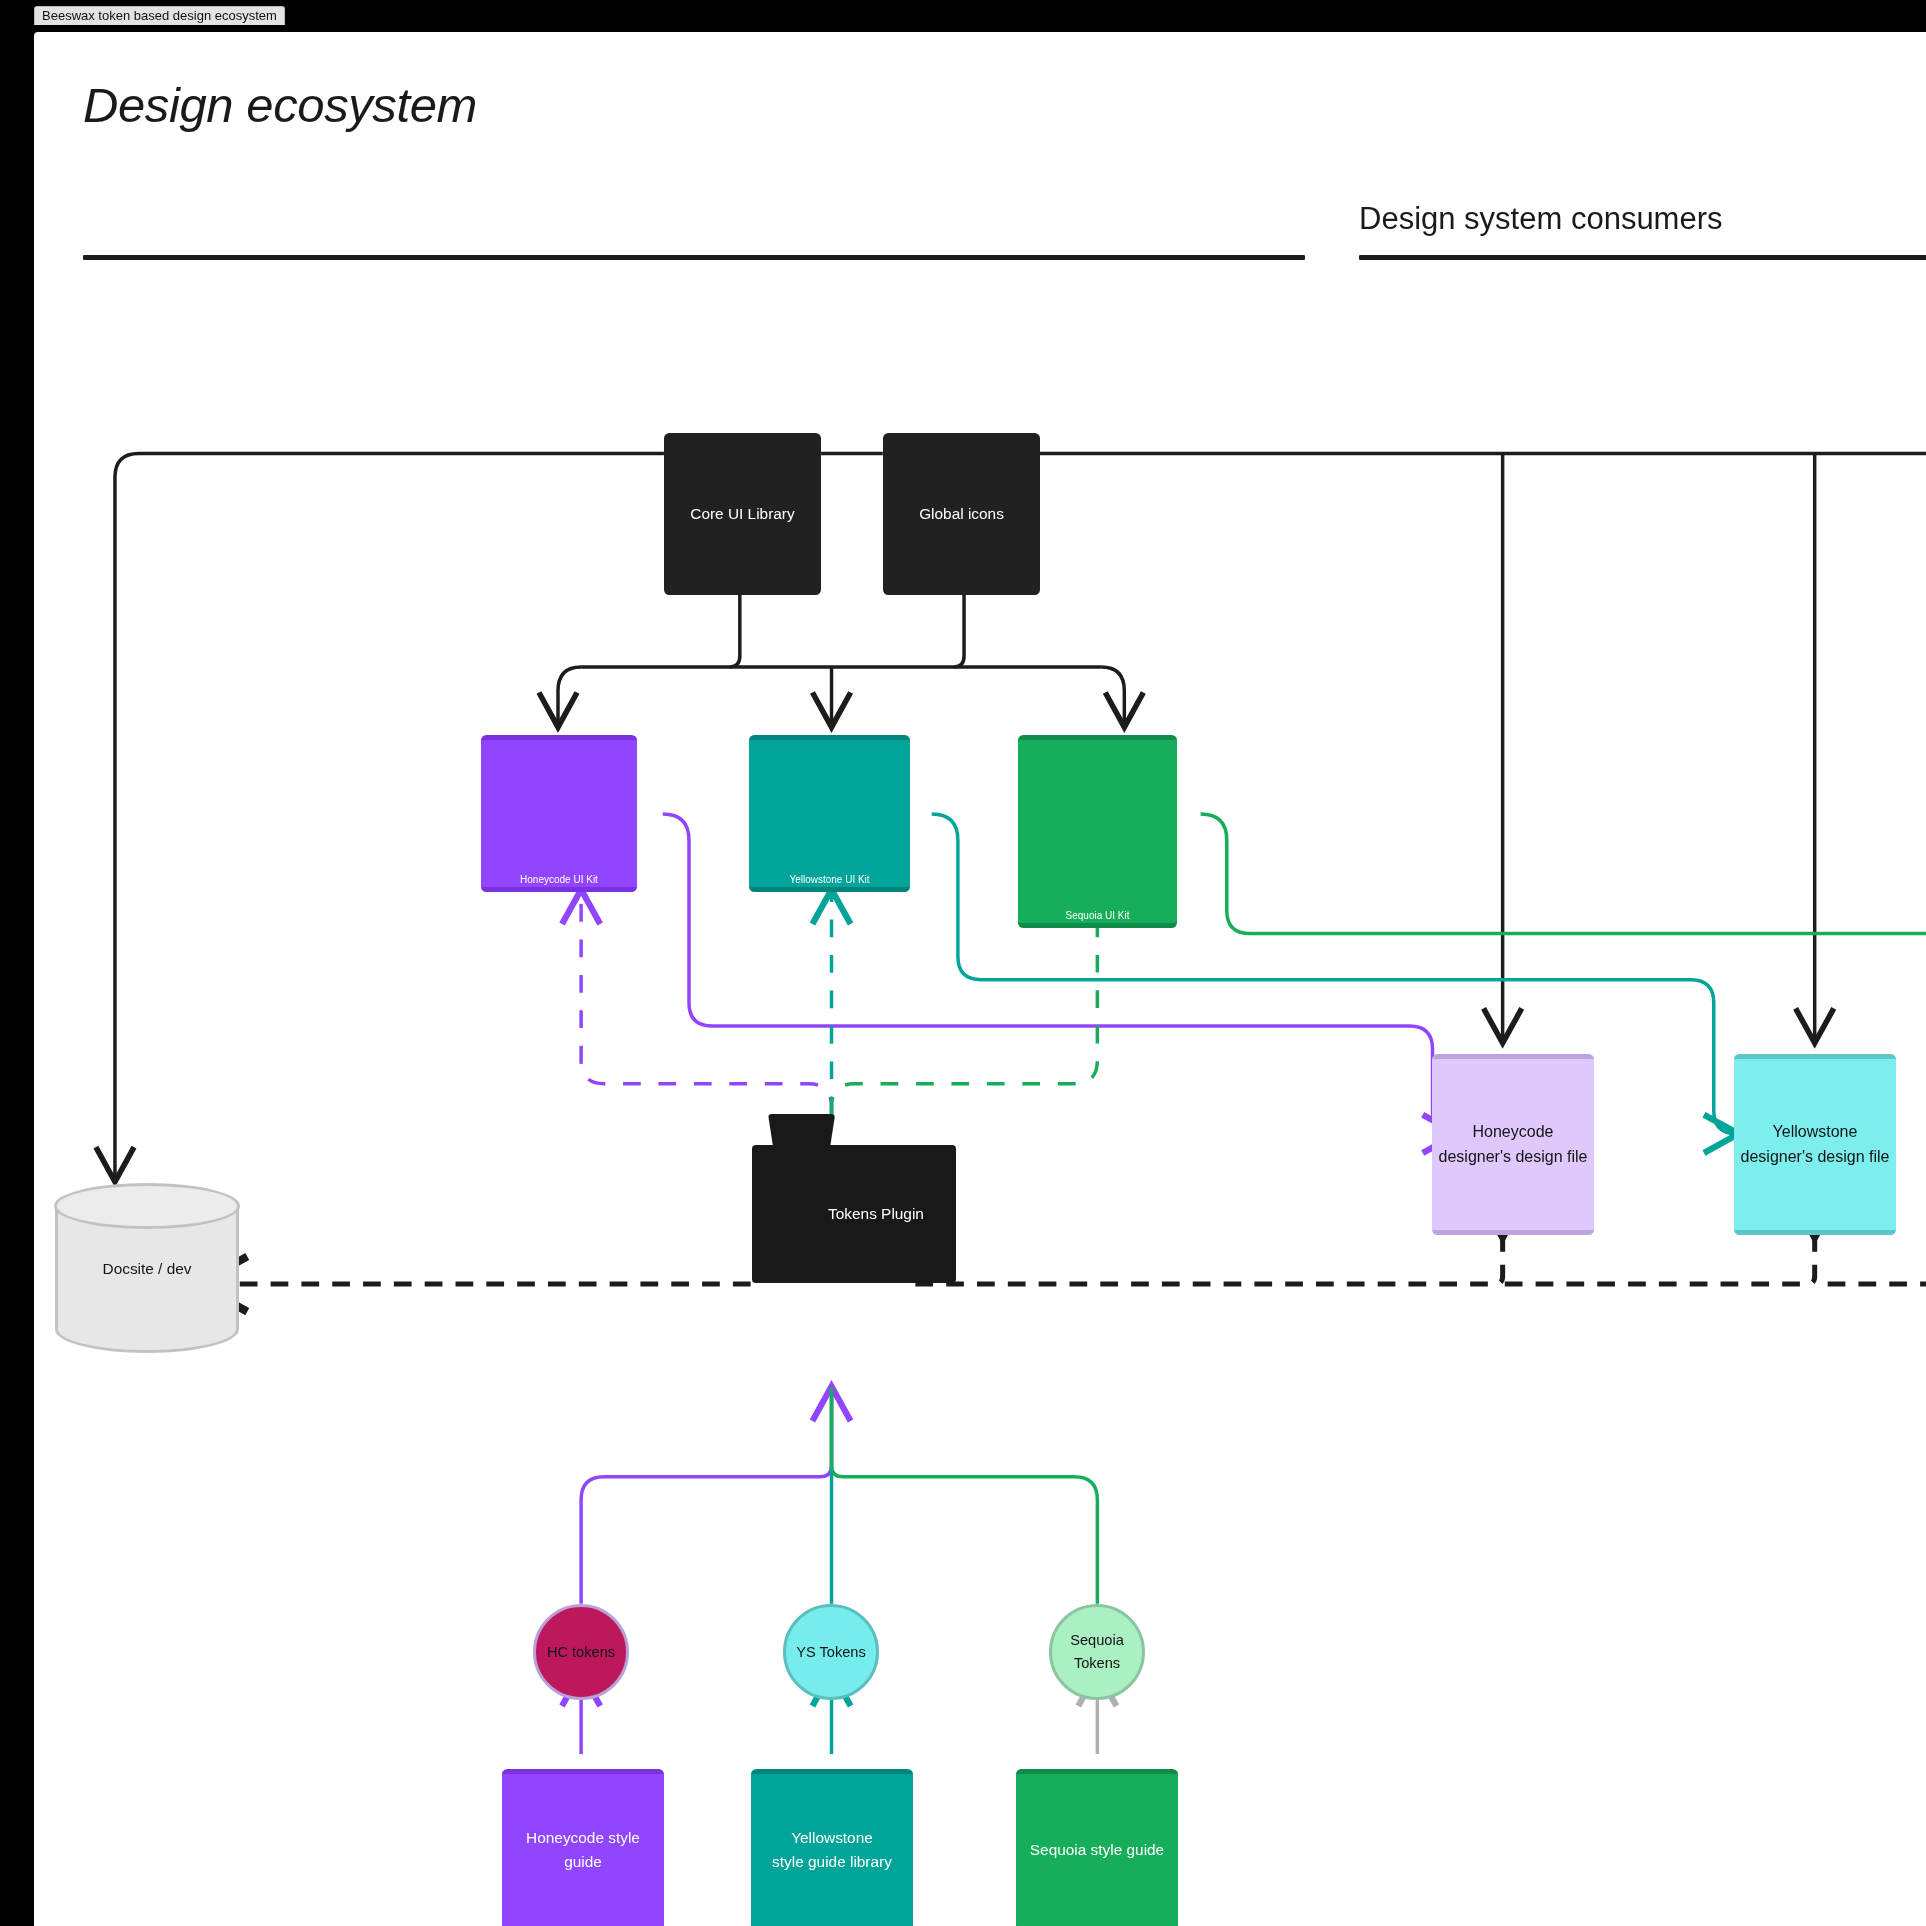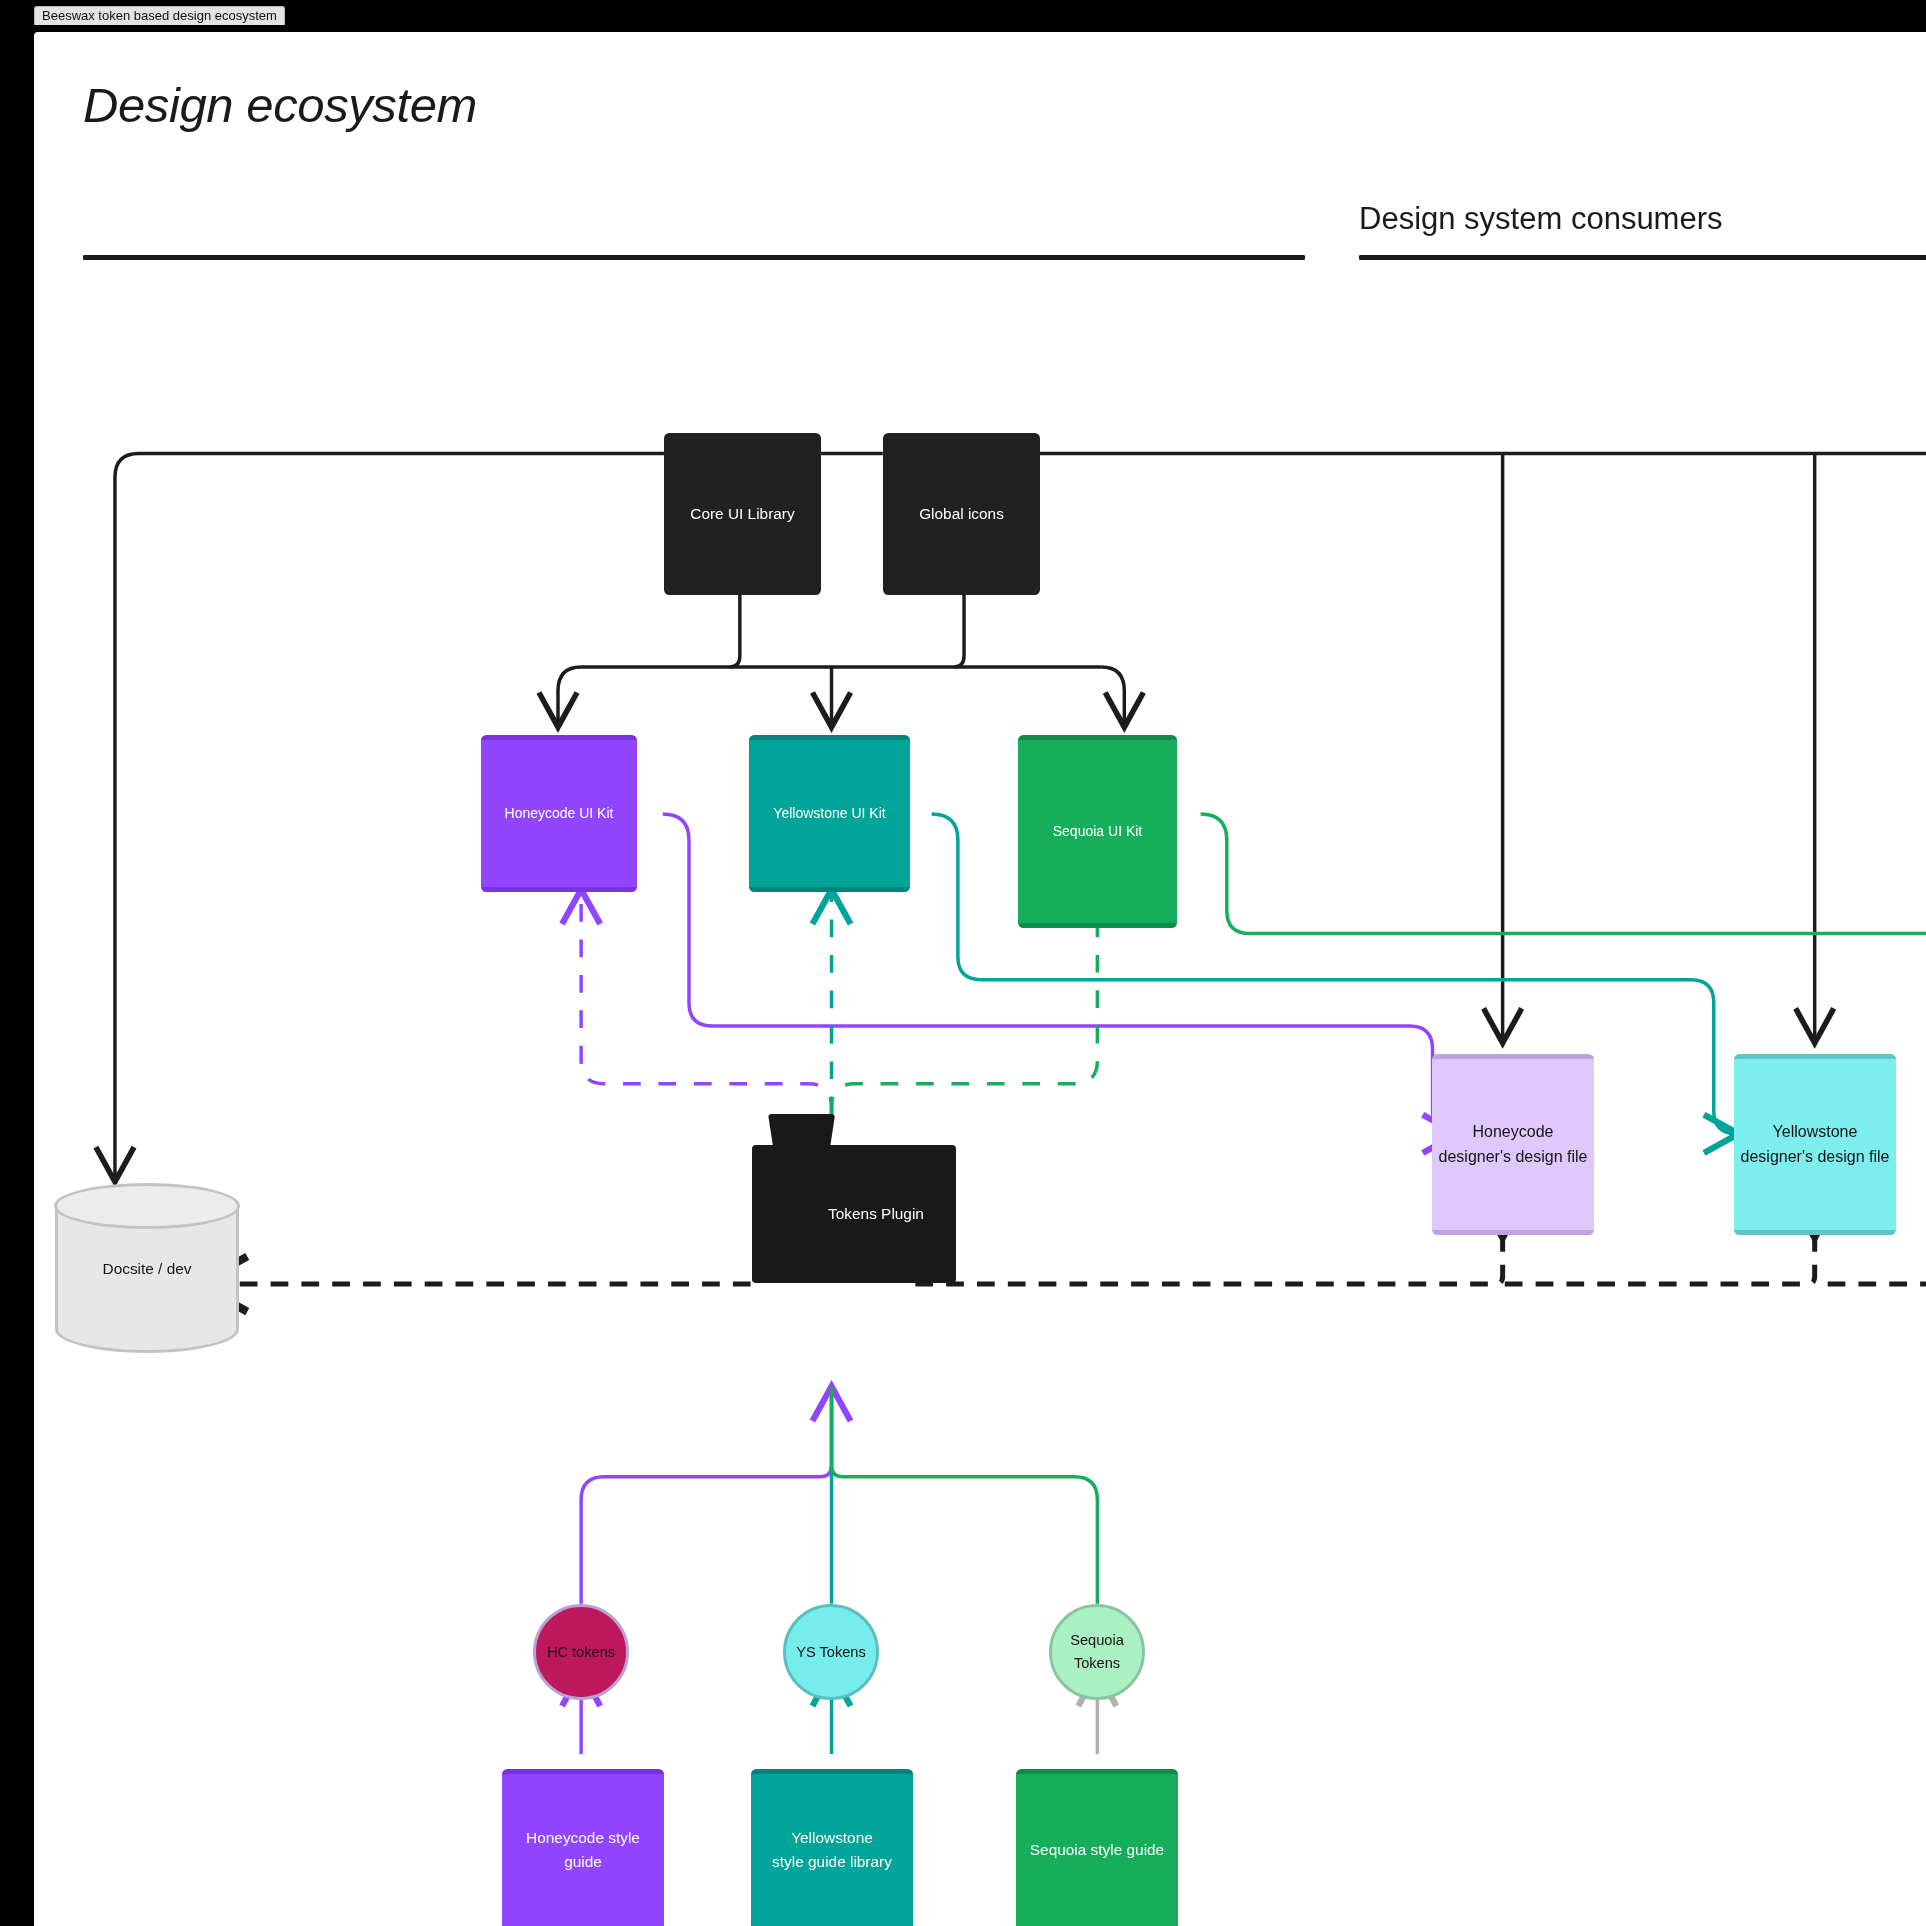--- a/index.html
+++ b/index.html
@@ -50,21 +50,21 @@
     position:absolute;
     box-sizing:border-box;
     display:flex;align-items:center;justify-content:center;
     text-align:center;
     line-height:1.55;
     border-radius:5.4px;
     z-index:5;
   }
   .node .lbl{display:block;padding:0 5.4px;}
   .node.dark{background:#212121;color:#fff;font-size:15.4px;}
-  .node.kit{color:#fff;font-size:14px;}
+  .node.kit{color:#fff;font-size:10px;align-items:flex-end;}
   .node.pastel{color:#141414;font-size:16px;}
   .node.guide{color:#fff;font-size:15.4px;}
 
   .node.kit.hc{background:#9245ff;border-top:5.4px solid #7a32e0;border-bottom:5.4px solid #7a32e0;}
   .node.kit.ys{background:#00a499;border-top:5.4px solid #00847c;border-bottom:5.4px solid #00847c;}
   .node.kit.sq{background:#16ad5b;border-top:5.4px solid #0f8c49;border-bottom:5.4px solid #0f8c49;}
 
   .node.pastel.hc{background:#dfc8fc;border-top:5.4px solid #bda4e0;border-bottom:5.4px solid #bda4e0;}
   .node.pastel.ys{background:#7deeee;border-top:5.4px solid #5ec6c6;border-bottom:5.4px solid #5ec6c6;}
 

